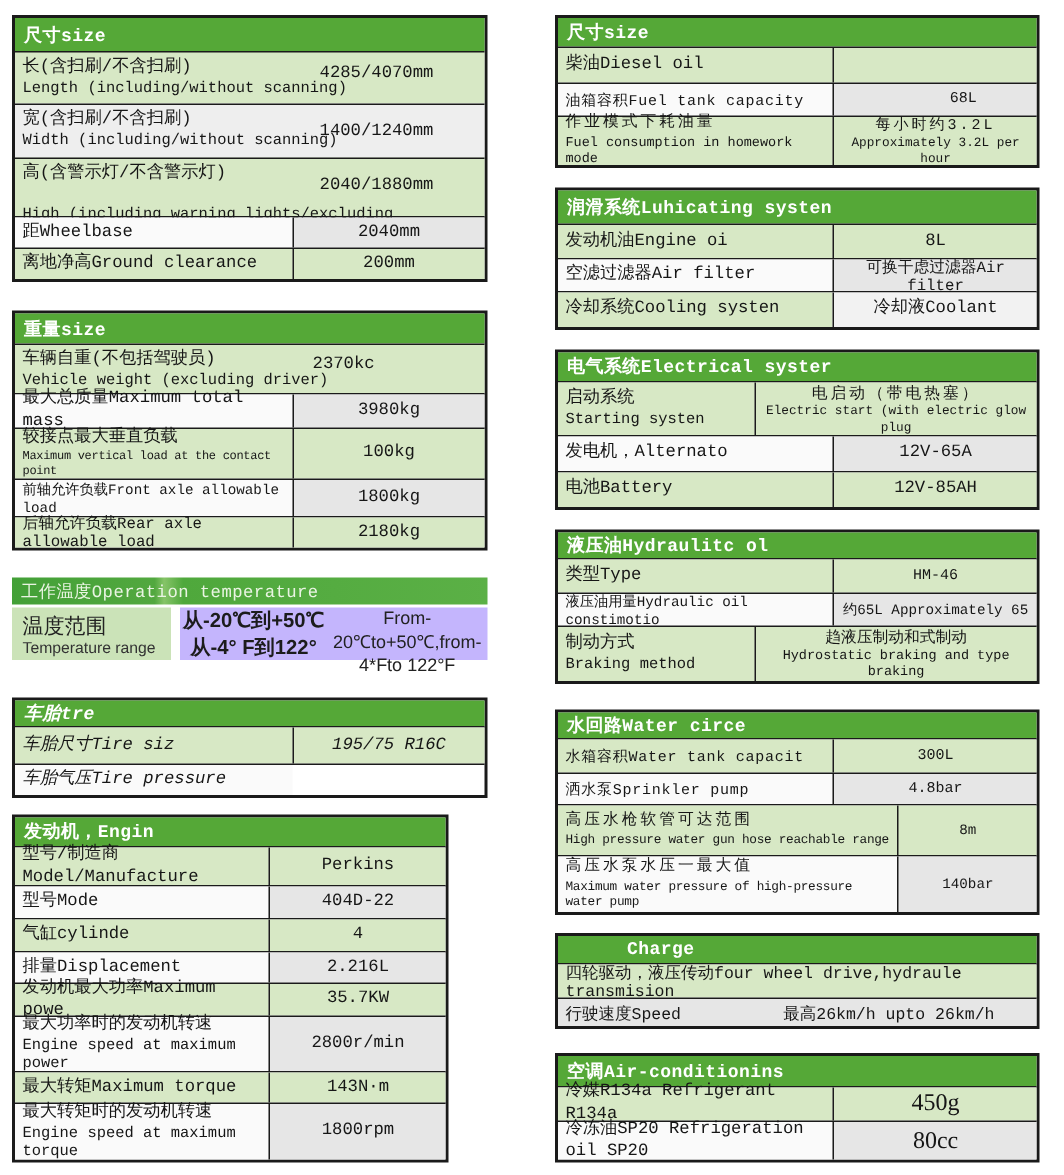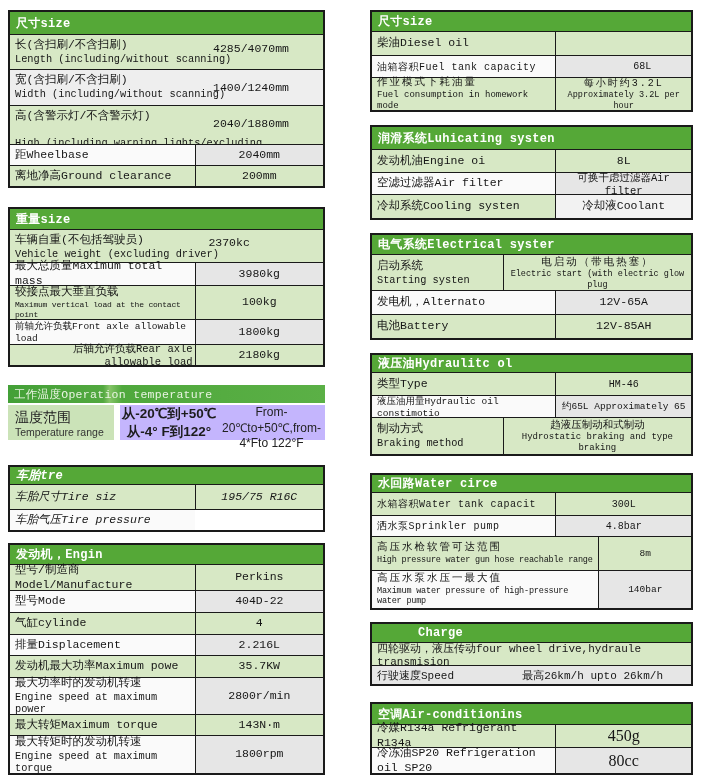--- a/index.html
+++ b/index.html
@@ -128,21 +128,21 @@
       <div class="td val v">100kg</div>
     </div>
     <div class="tr w" style="height:25px;">
       <div class="td lbl">
           <span style="font-size:9.5px;">前轴允许负载Front axle allowable load</span>
         </div>
       <div class="td val v">1800kg</div>
     </div>
     <div class="tr g" style="height:21px;">
       <div class="td lbl">
-          <span style="font-size:10.5px;text-align:right;">后轴允许负载Rear axle allowable load</span>
+          <span style="font-size:10.5px;">后轴允许负载Rear axle allowable load</span>
         </div>
       <div class="td val v">2180kg</div>
     </div>
   </div>
 
   <div class="tbl temp" style="left:8px;top:385px;width:317px;">
     <div class="thead" style="height:18px;">
       <span>工作温度Operation temperature</span>
     </div>
     <div class="temprow" style="height:35px;">
@@ -167,21 +167,21 @@
         </div>
       <div class="td val v">195/75 R16C</div>
     </div>
     <div class="tr w" style="height:21px;">
       <div class="td lbl">
           <span class="zh">车胎气压Tire pressure</span>
         </div>
     </div>
   </div>
 
-  <div class="tbl lt" style="left:8px;top:543px;width:317px;">
+  <div class="tbl lt" style="left:8px;top:543px;width:291px;">
     <div class="thead" style="height:19px;">
       <span>发动机，Engin</span>
     </div>
     <div class="tr g" style="height:26px;">
       <div class="td lbl">
           <span class="zh">型号/制造商Model/Manufacture</span>
         </div>
       <div class="td val v">Perkins</div>
     </div>
     <div class="tr w" style="height:22px;">

